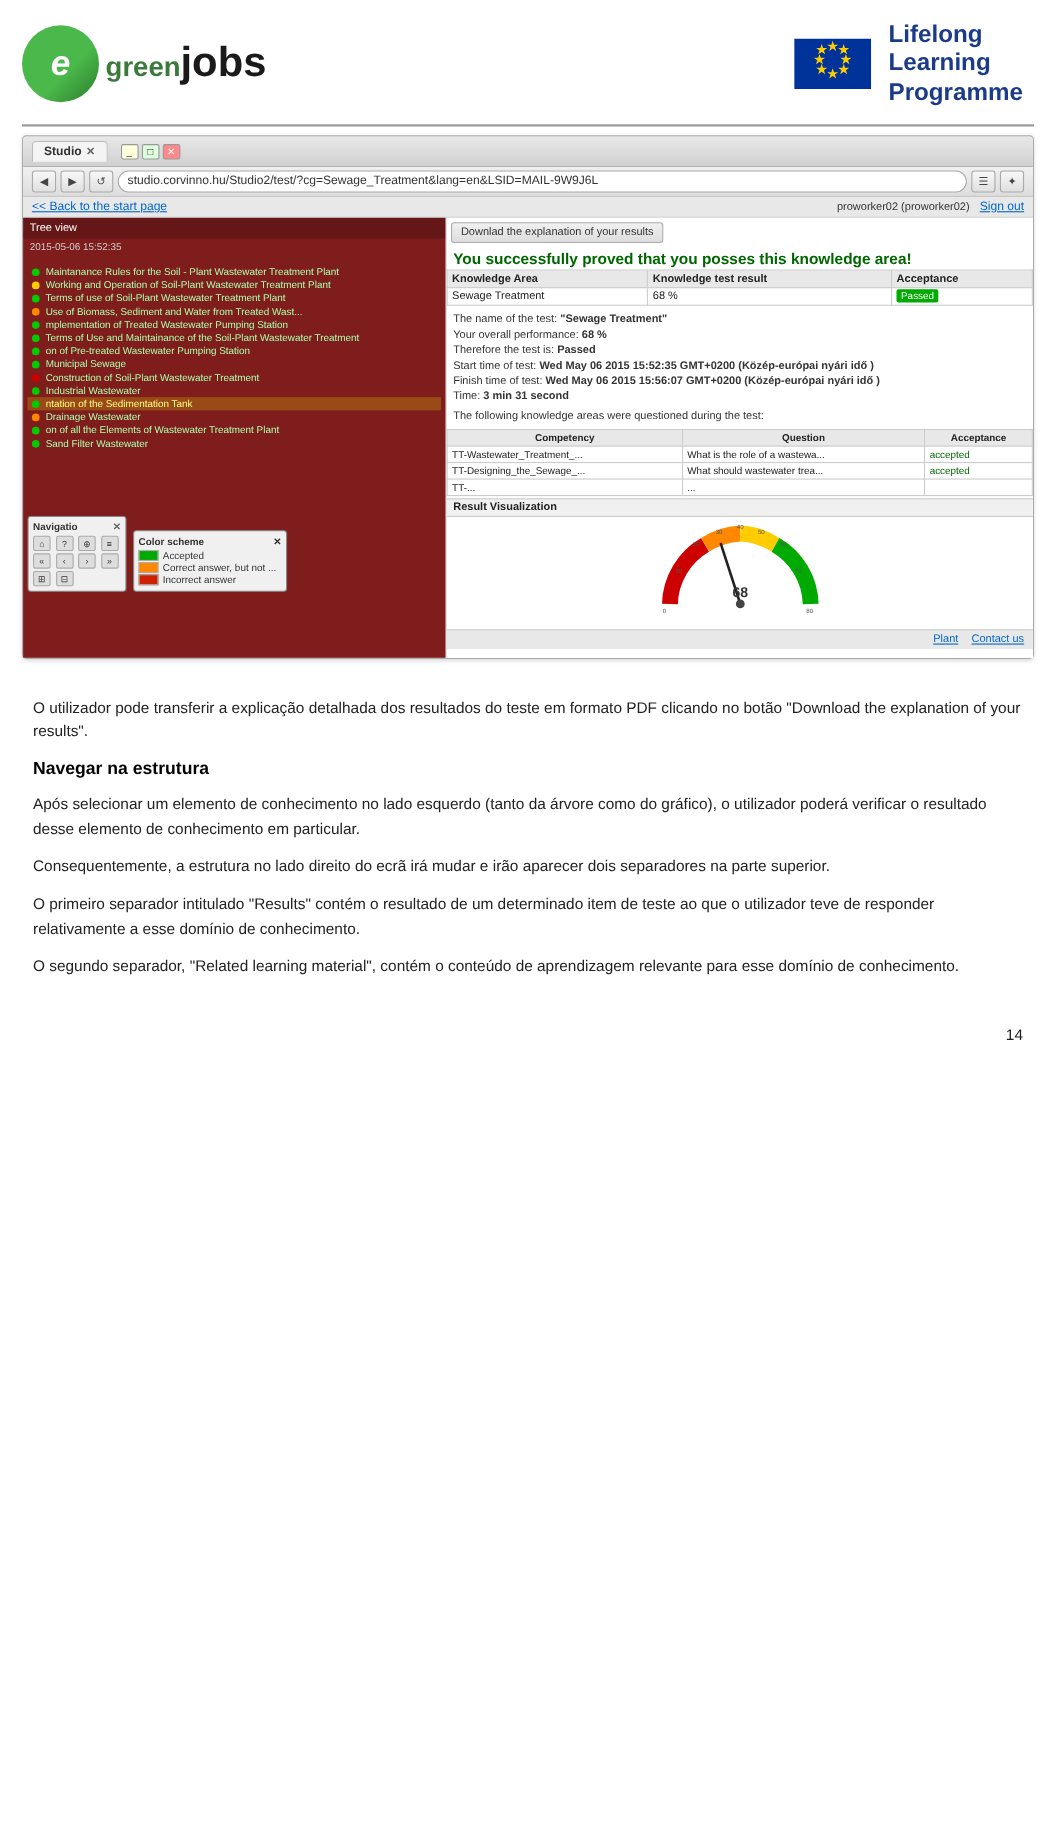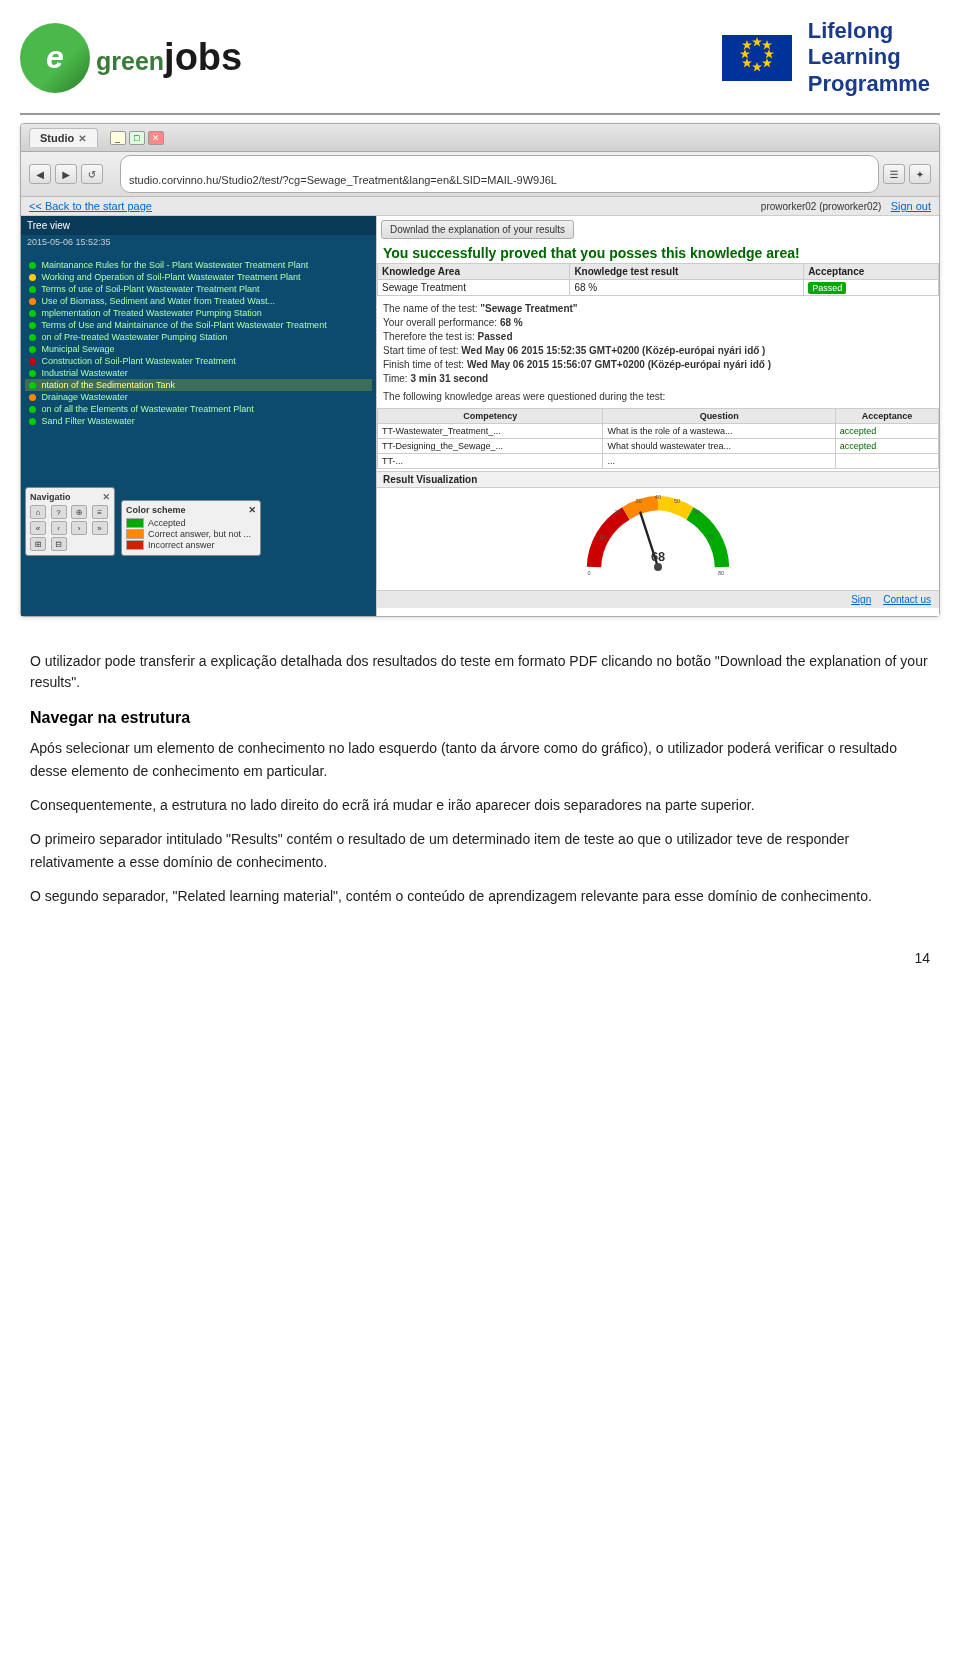--- a/index.html
+++ b/index.html
@@ -141,25 +141,24 @@
       justify-content: center;
       cursor: pointer;
       color: #444;
     }
 
     .url-bar {
       flex: 1;
       background: white;
       border: 1px solid #aaa;
       border-radius: 10px;
-      padding: 18px 8px;
+      padding: 2px 8px;
       font-size: 11px;
       color: #333;
-      height: 32px;
-      margin-left: 13px;
+      height: 20px;
     }
 
     .browser-btns {
       display: flex;
       gap: 3px;
       margin-left: 6px;
     }
 
     .win-btn {
       width: 16px;
@@ -211,22 +210,22 @@
       font-size: 11px;
     }
 
     .studio-main {
       display: flex;
       height: 400px;
     }
 
     
     .tree-panel {
-      width: 355px;
-      background: #0c4a6e;
+      width: 384px;
+      background: #7f1d1d;
       position: relative;
       overflow: hidden;
     }
 
     .tree-header {
       color: white;
       font-size: 10px;
       padding: 4px 6px;
       background: rgba(0,0,0,0.2);
     }
@@ -781,21 +780,21 @@
             <text x="72" y="10" font-size="7" fill="#555">30</text>
             <text x="96" y="5" font-size="7" fill="#555">40</text>
             <text x="120" y="10" font-size="7" fill="#555">50</text>
             <text x="145" y="24" font-size="7" fill="#555">60</text>
             <text x="162" y="55" font-size="7" fill="#555">70</text>
             <text x="175" y="100" font-size="7" fill="#555">80</text>
           </svg>
         </div>
 
         <div class="studio-footer">
-          <span class="footer-link">Sign</span>
+          <span class="footer-link">Plant</span>
           <span class="footer-link">Contact us</span>
         </div>
       </div>
 
     </div>
   </div>
 </div>
 
 <div class="body-content">
   <p class="intro-para">O utilizador pode transferir a explicação detalhada dos resultados do teste em formato PDF clicando no botão "Download the explanation of your results".</p>

